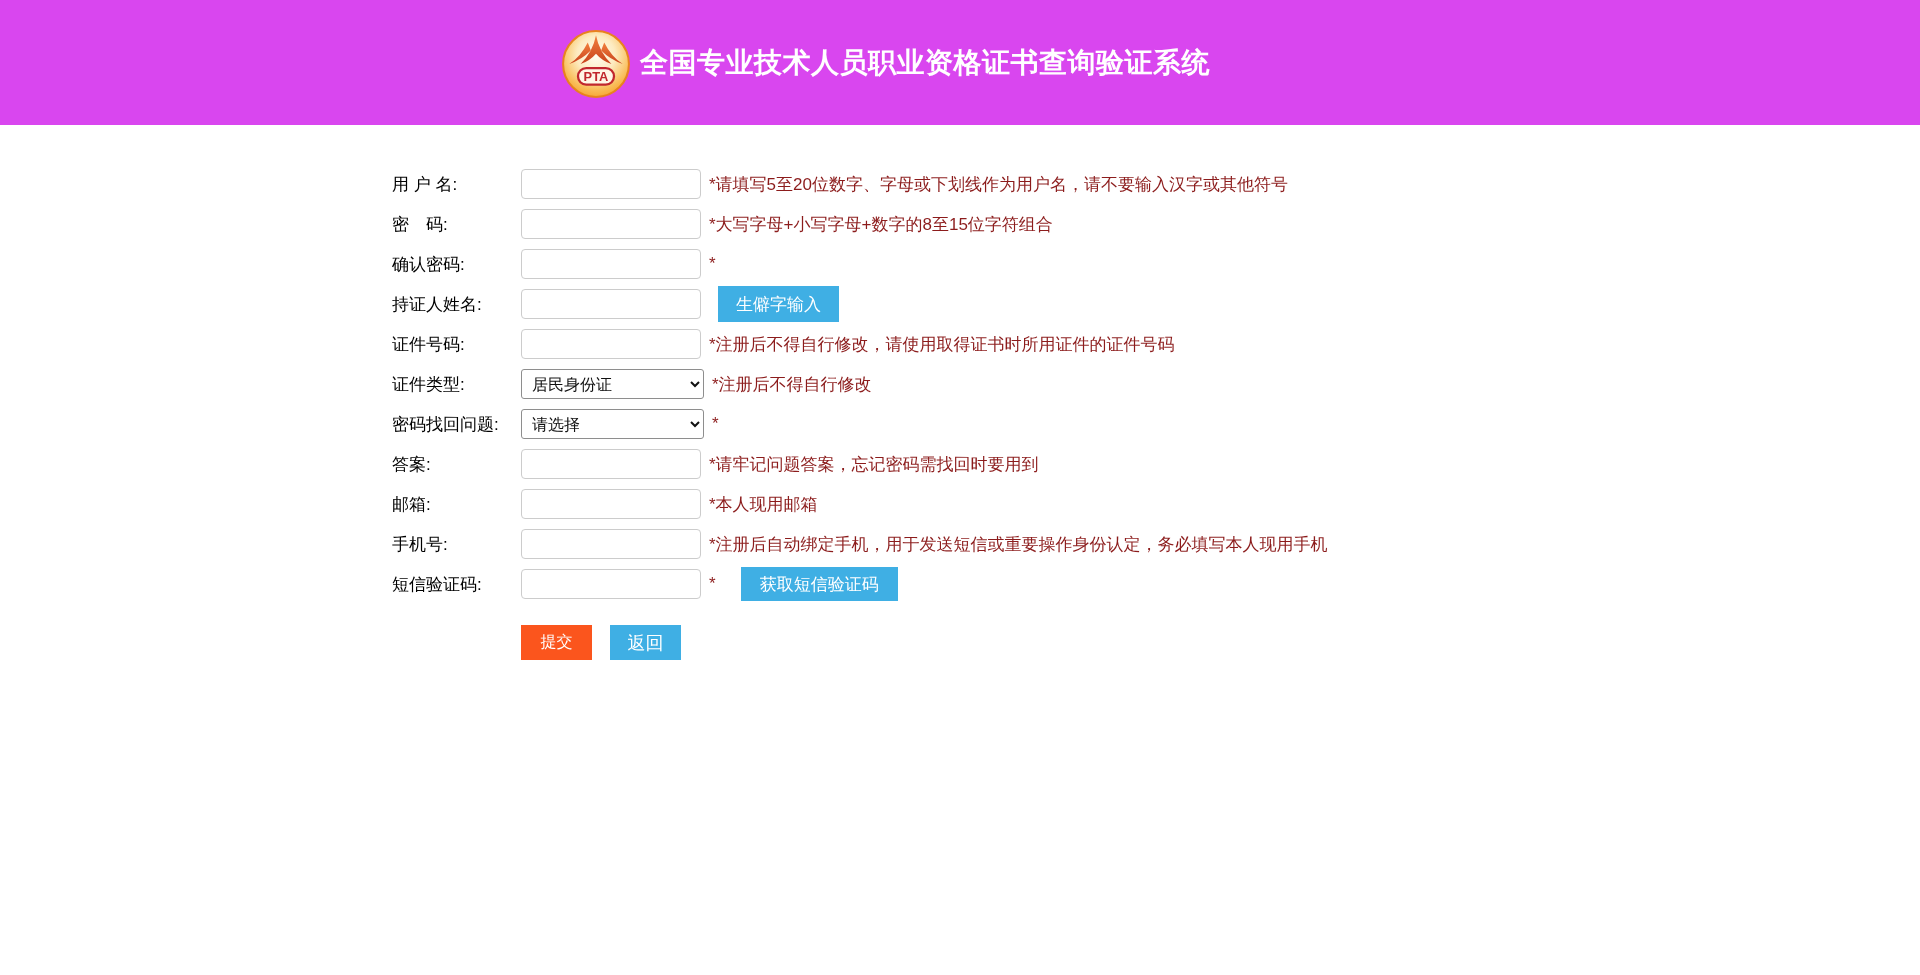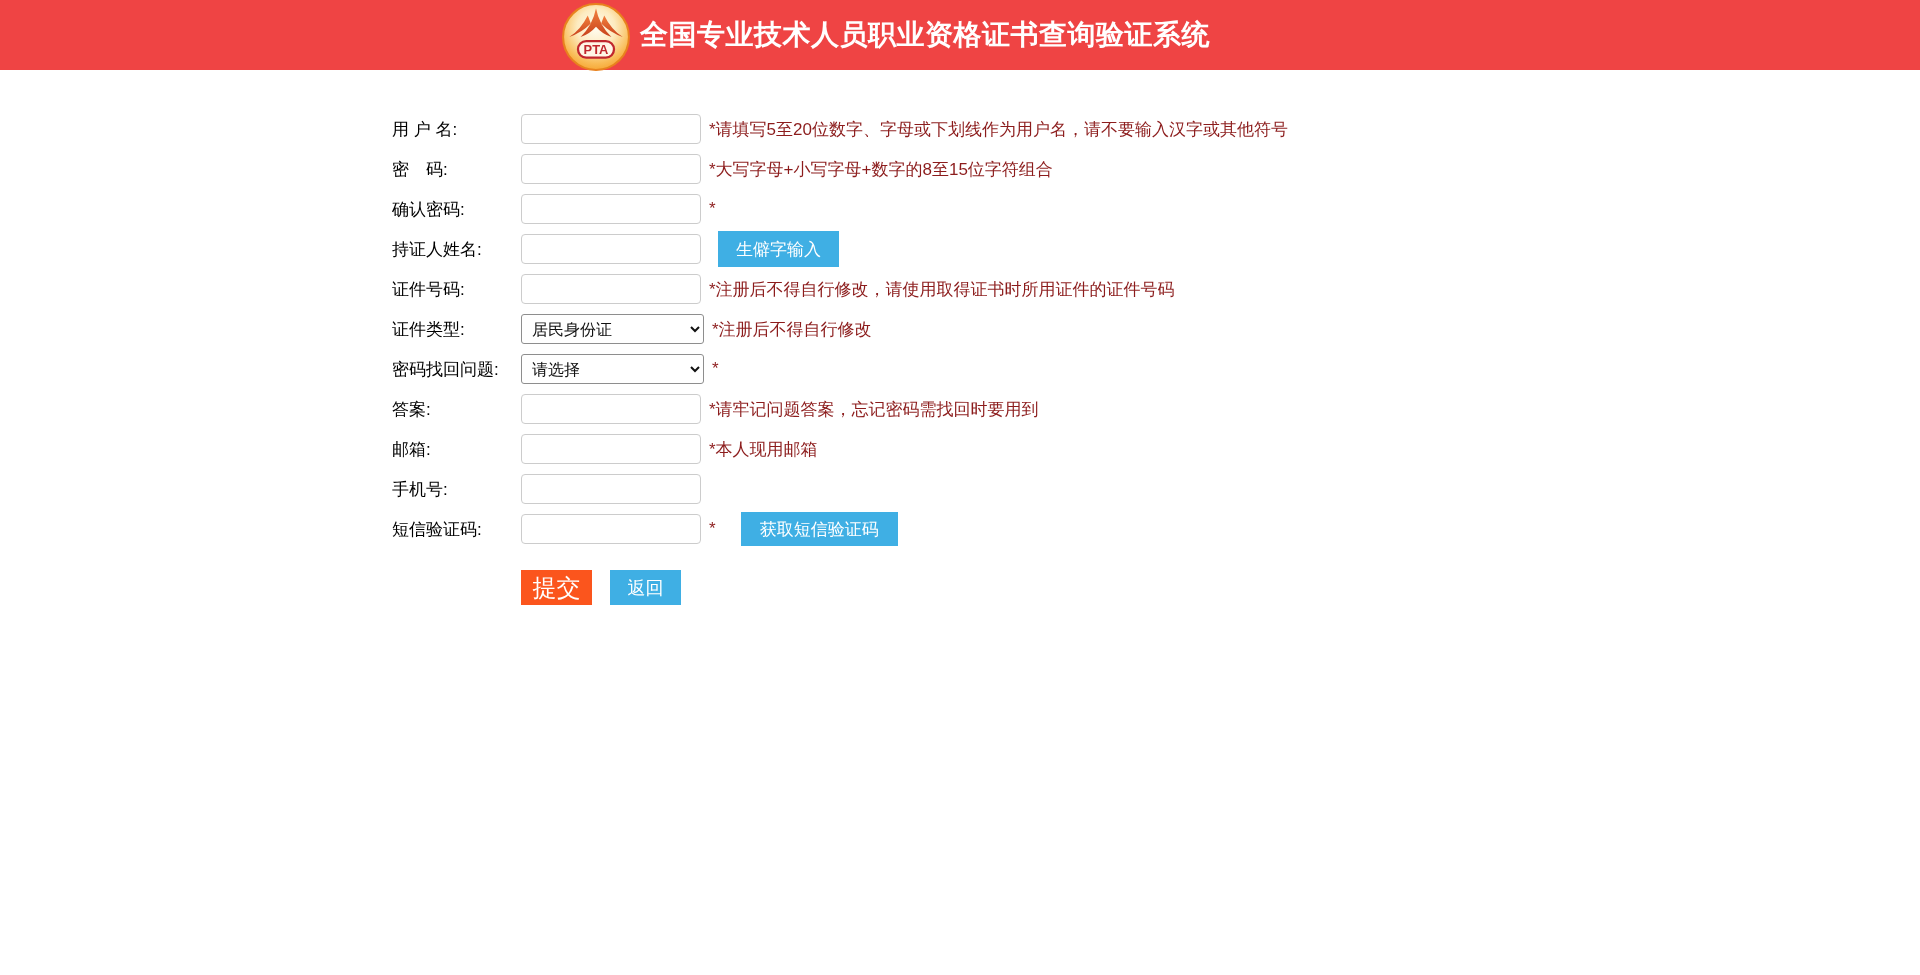--- a/index.html
+++ b/index.html
@@ -4,22 +4,22 @@
 <style>
   * { margin: 0; padding: 0; box-sizing: border-box; }
   html, body {
     width: 1920px; height: 975px;
     background: #ffffff;
     font-family: "Liberation Sans", "DejaVu Sans", sans-serif;
     overflow: hidden;
   }
   
   .header {
-    height: 70px;
-    background: #ef4444;
+    height: 125px;
+    background: #d946ef;
     position: relative;
   }
   .header-inner {
     position: absolute;
     left: 561px; top: 0;
     height: 100%;
     display: flex;
     align-items: center;
   }
   .logo { width: 70px; height: 70px; margin-top: 3px; flex: none; }
@@ -85,21 +85,21 @@
     color: #ffffff;
     cursor: pointer;
     font-family: inherit;
     border-radius: 0;
     white-space: nowrap;
   }
   .btn-blue { background: #3FAFE4; }
   .rare-btn { margin-left: 17px; height: 36px; padding: 0 18px; font-size: 17px; }
   .sms-btn  { margin-left: 25px; height: 34px; padding: 0 19px; font-size: 17px; }
   .actions { margin-top: 21px; margin-left: 129px; display: flex; }
-  .submit-btn { width: 71px; height: 35px; font-size: 24px; background: #FB551D; }
+  .submit-btn { width: 71px; height: 35px; font-size: 16px; background: #FB551D; }
   .back-btn   { width: 71px; height: 35px; font-size: 18px; background: #3FAFE4; margin-left: 18px; font-family: Liberation Mono, monospace; }
 </style>
 </head>
 <body>
 
 <div class="header">
   <div class="header-inner">
     <svg class="logo" viewBox="0 0 68 68">
       <defs>
         <radialGradient id="lgBg" cx="50%" cy="36%" r="72%">
@@ -180,20 +180,21 @@
 
   <div class="row">
     <label class="lbl">邮箱:</label>
     <input class="txt" type="text" style="">
     <span class="hint">*本人现用邮箱</span>
   </div>
 
   <div class="row">
     <label class="lbl">手机号:</label>
     <input class="txt" type="text" style="">
+    <span class="hint">*注册后自动绑定手机，用于发送短信或重要操作身份认定，务必填写本人现用手机</span>
   </div>
 
   <div class="row">
     <label class="lbl">短信验证码:</label>
     <input class="txt" type="text" style="">
     <span class="star">*</span>
     <button class="btn btn-blue sms-btn">获取短信验证码</button>
   </div>
 
   <div class="actions">

